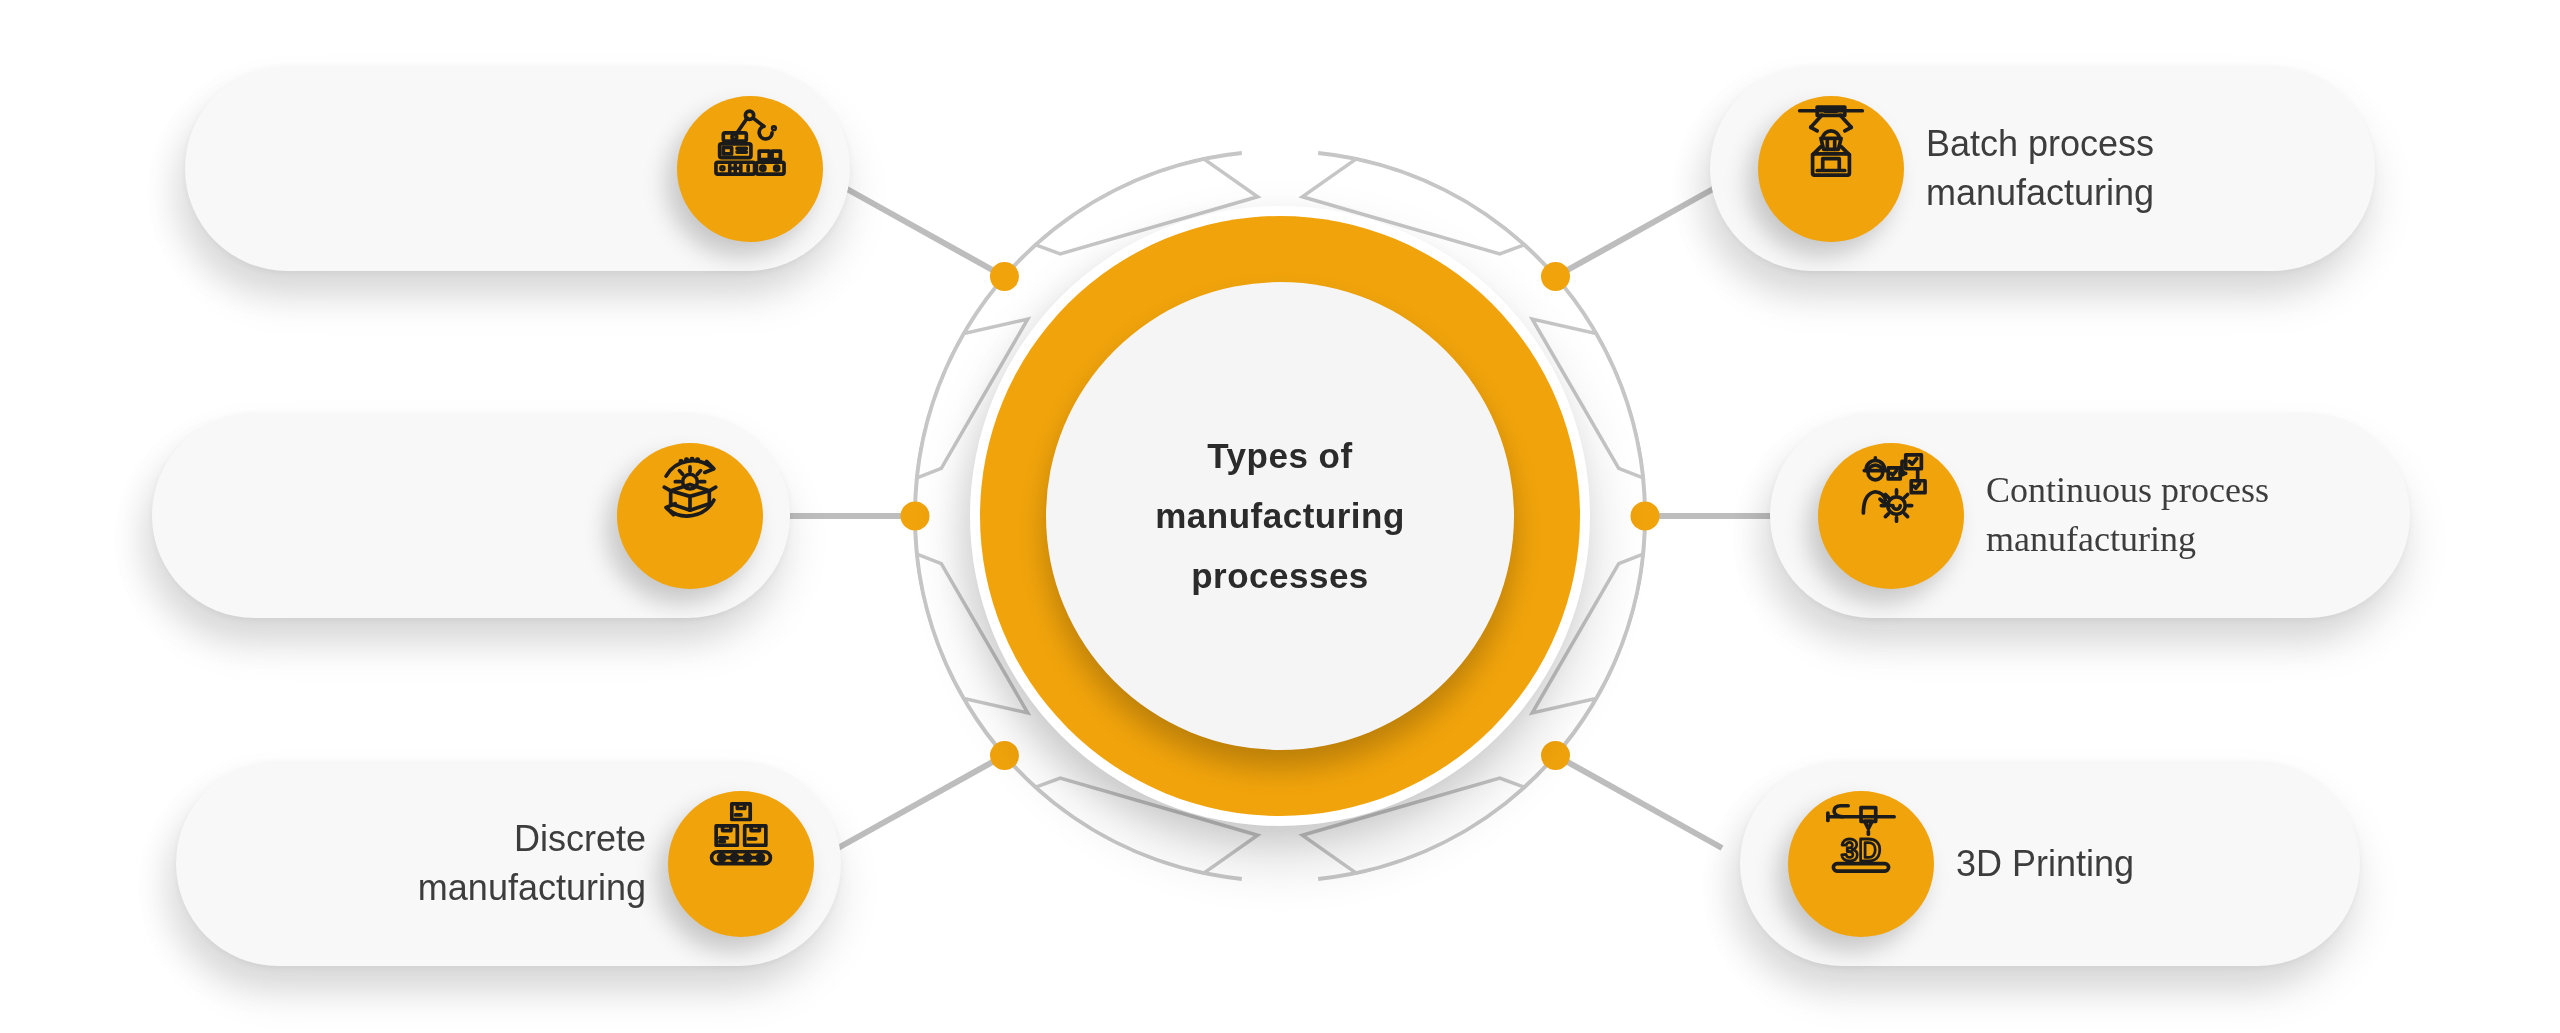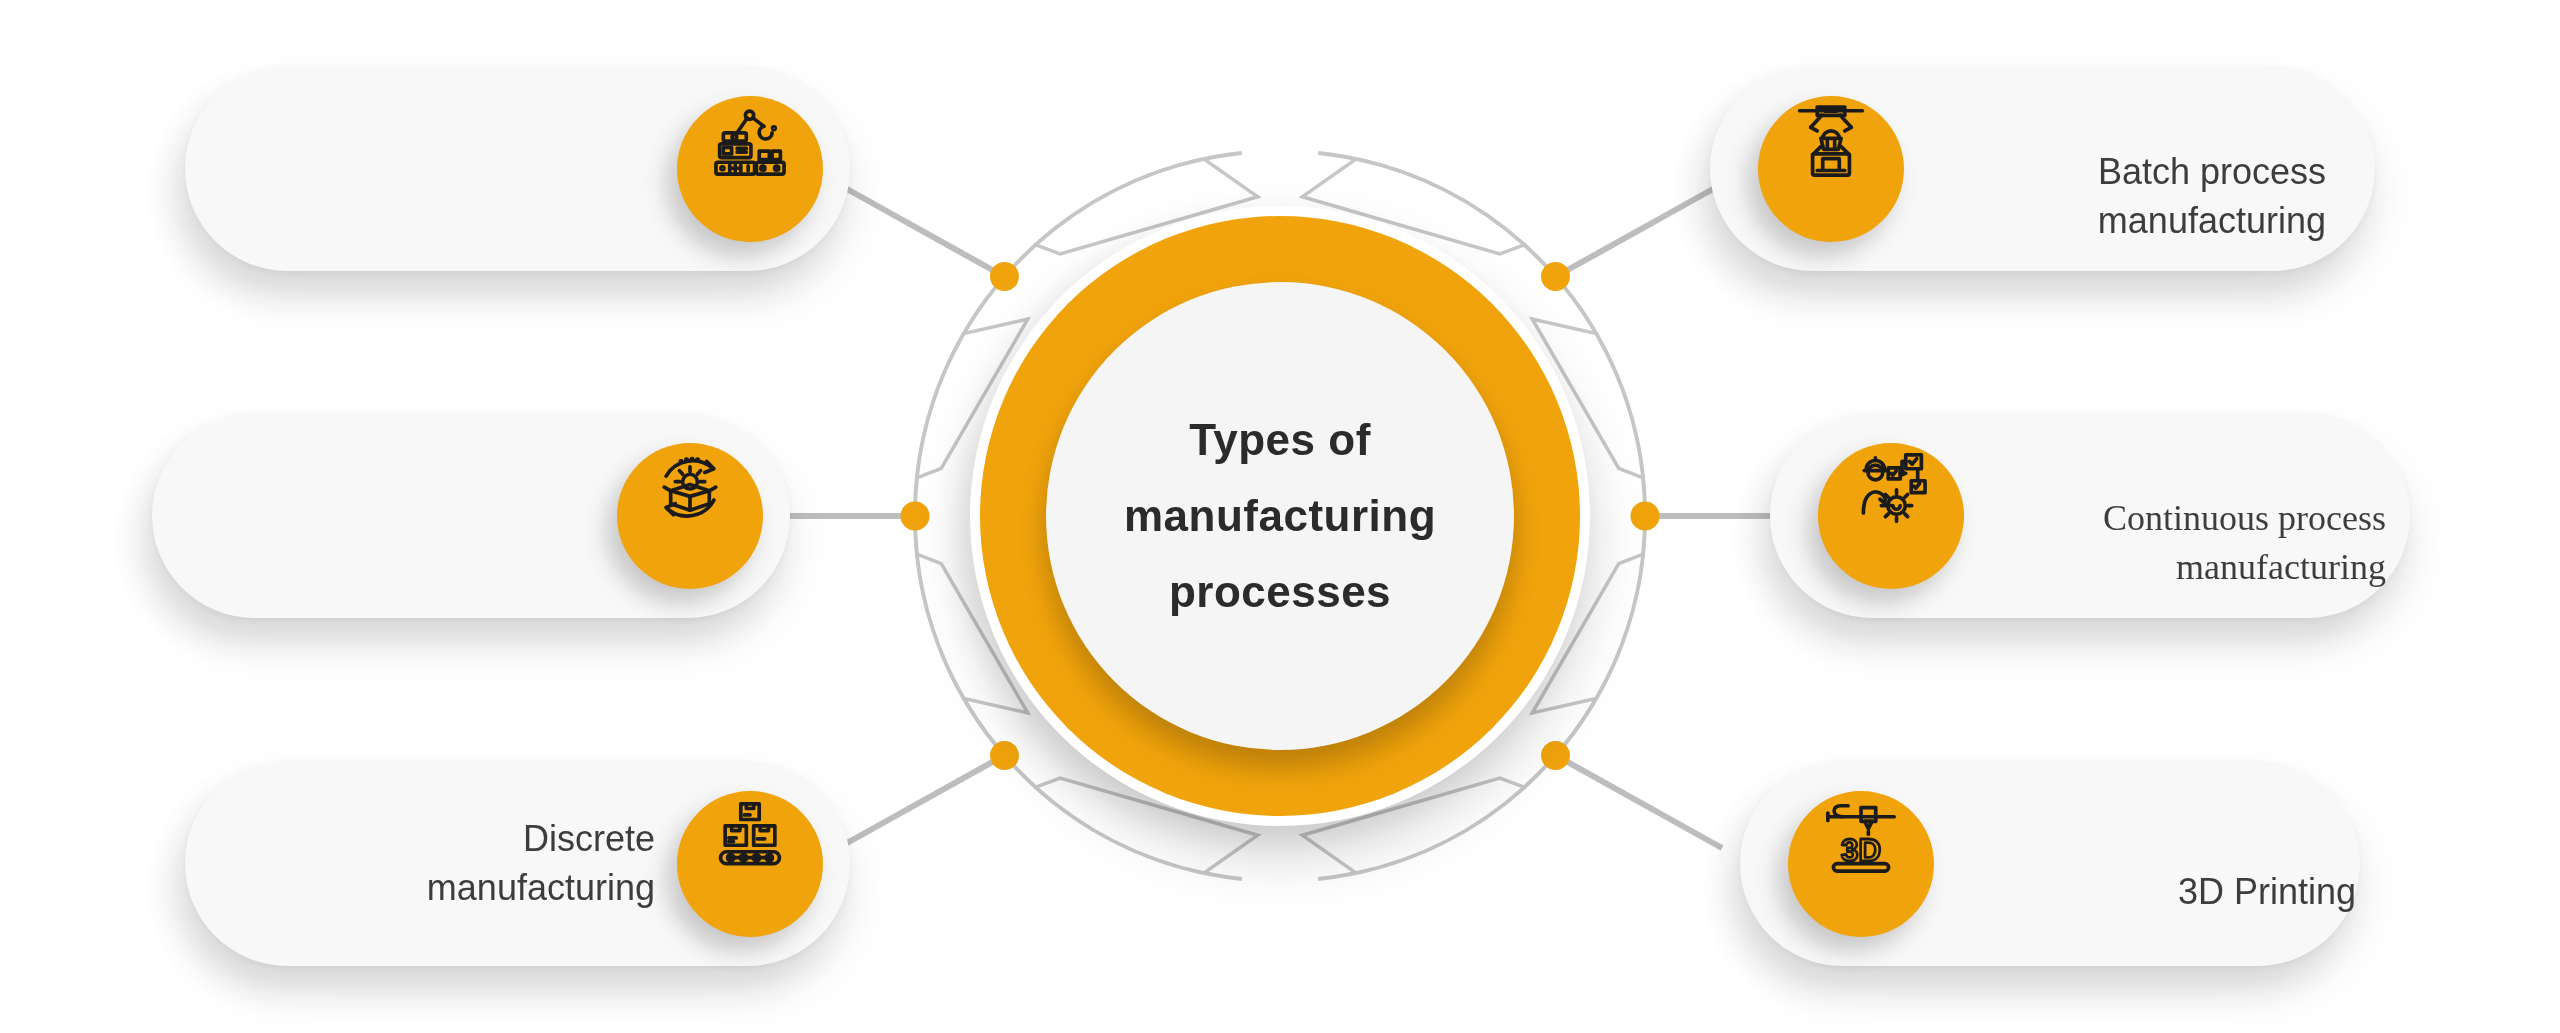--- a/index.html
+++ b/index.html
@@ -9,35 +9,35 @@
   #deco{position:absolute;left:0;top:0;z-index:1;}
   .pill{position:absolute;z-index:3;background:var(--pill-bg,#f8f8f8);border-radius:110px;
         box-shadow:-14px 22px 32px rgba(0,0,0,.07), 0 26px 44px rgba(0,0,0,.10), 0 2px 6px rgba(0,0,0,.04);}
   .icon-circle{position:absolute;top:50%;transform:translateY(-50%);width:146px;height:146px;border-radius:50%;
         background:var(--accent,#F0A30B);display:flex;align-items:flex-start;justify-content:center;
         box-shadow:-10px 14px 24px rgba(0,0,0,.20);}
   .icon-circle svg{width:92px;height:92px;}
   .pill-label{position:absolute;top:50%;transform:translateY(-50%);
         color:var(--label-text,#3d3d3d);font-size:36px;line-height:1.38;}
   .pill-label.align-right{text-align:right;}
-  .pill-label.align-left{text-align:right;margin-top:28px;}
+  .pill-label.align-left{text-align:left;}
   .center-outer{position:absolute;left:970px;top:206px;width:620px;height:620px;z-index:2;border-radius:50%;
         background:#ffffff;box-shadow:0 30px 60px rgba(0,0,0,.16), -10px 14px 30px rgba(0,0,0,.08);}
   .center-ring{position:absolute;inset:10px;border-radius:50%;background:var(--accent,#F0A30B);}
   .center-inner{position:absolute;inset:76px;border-radius:50%;background:var(--inner-bg,#f5f5f5);
         box-shadow:0 18px 28px rgba(0,0,0,.22);
         display:flex;align-items:center;justify-content:center;text-align:center;}
-  .center-title{font-size:44px;font-weight:700;color:var(--title-text,#2b2b2b);line-height:1.72;letter-spacing:.5px;}
+  .center-title{font-size:35px;font-weight:700;color:var(--title-text,#2b2b2b);line-height:1.72;letter-spacing:.5px;}
   .center-title span{display:block;}
   
   .glyph{stroke:var(--icon-stroke,#1b1b1b);stroke-width:4;fill:none;stroke-linecap:round;stroke-linejoin:round;}
   
   #pill-job-shop   {left:185px;top:66px;width:665px;height:205px;}
   #pill-repetitive {left:152px;top:413px;width:638px;height:205px;}
-  #pill-discrete   {left:185px;top:761px;width:665px;height:205px;}
+  #pill-discrete   {left:176px;top:761px;width:665px;height:205px;}
   #pill-batch      {left:1710px;top:66px;width:665px;height:205px;}
   #pill-continuous {left:1770px;top:413px;width:640px;height:205px;font-family:Liberation Serif, serif;}
   #pill-3d         {left:1740px;top:761px;width:620px;height:205px;}
   #pill-job-shop .icon-circle, #pill-discrete .icon-circle{left:492px;}
   #pill-repetitive .icon-circle{left:465px;}
   #pill-batch .icon-circle, #pill-continuous .icon-circle, #pill-3d .icon-circle{left:48px;}
   .pill-label.align-right{right:195px;width:330px;}
   .pill-label.align-left{left:216px;width:400px;}
 </style>
 </head>

